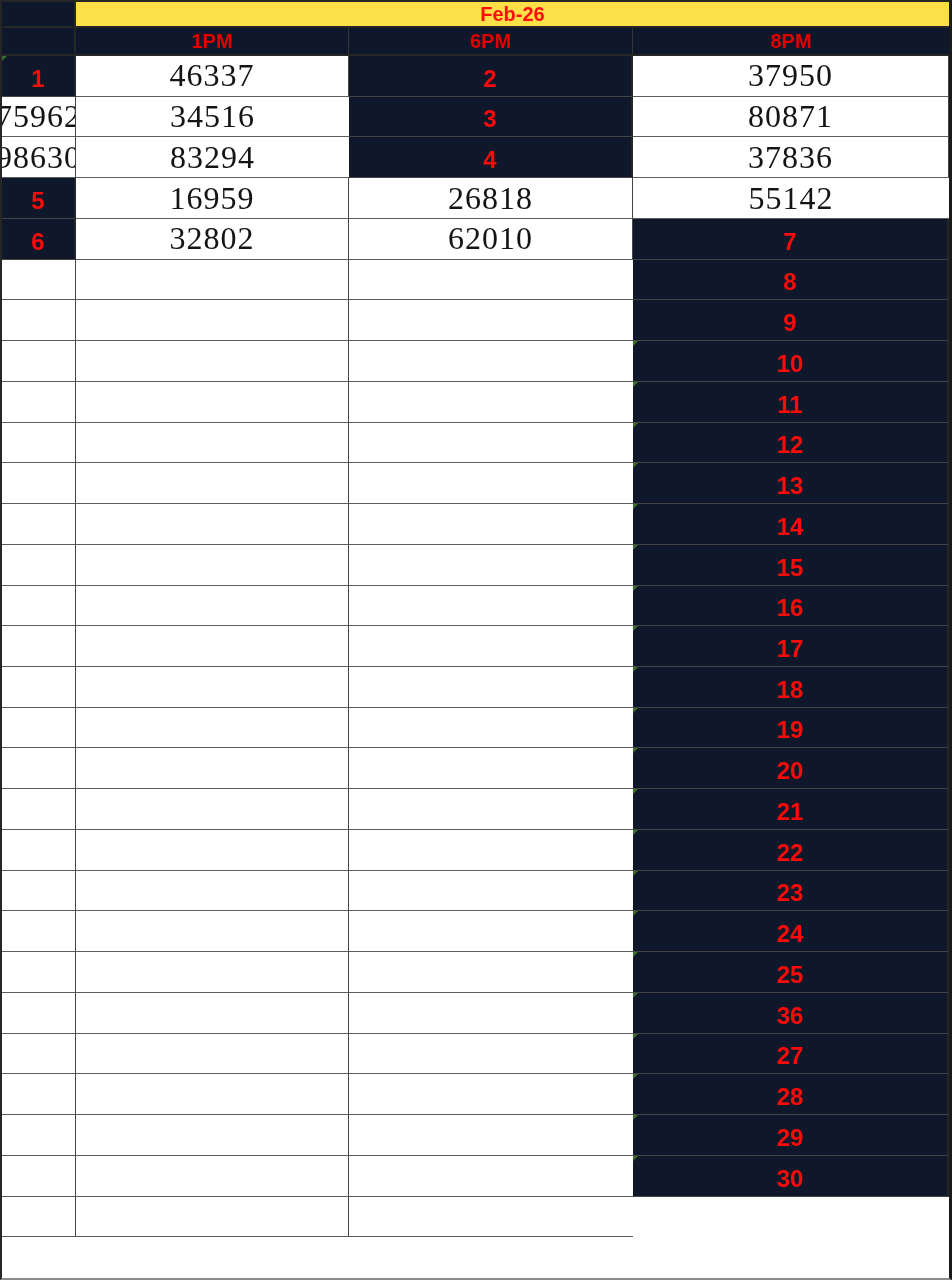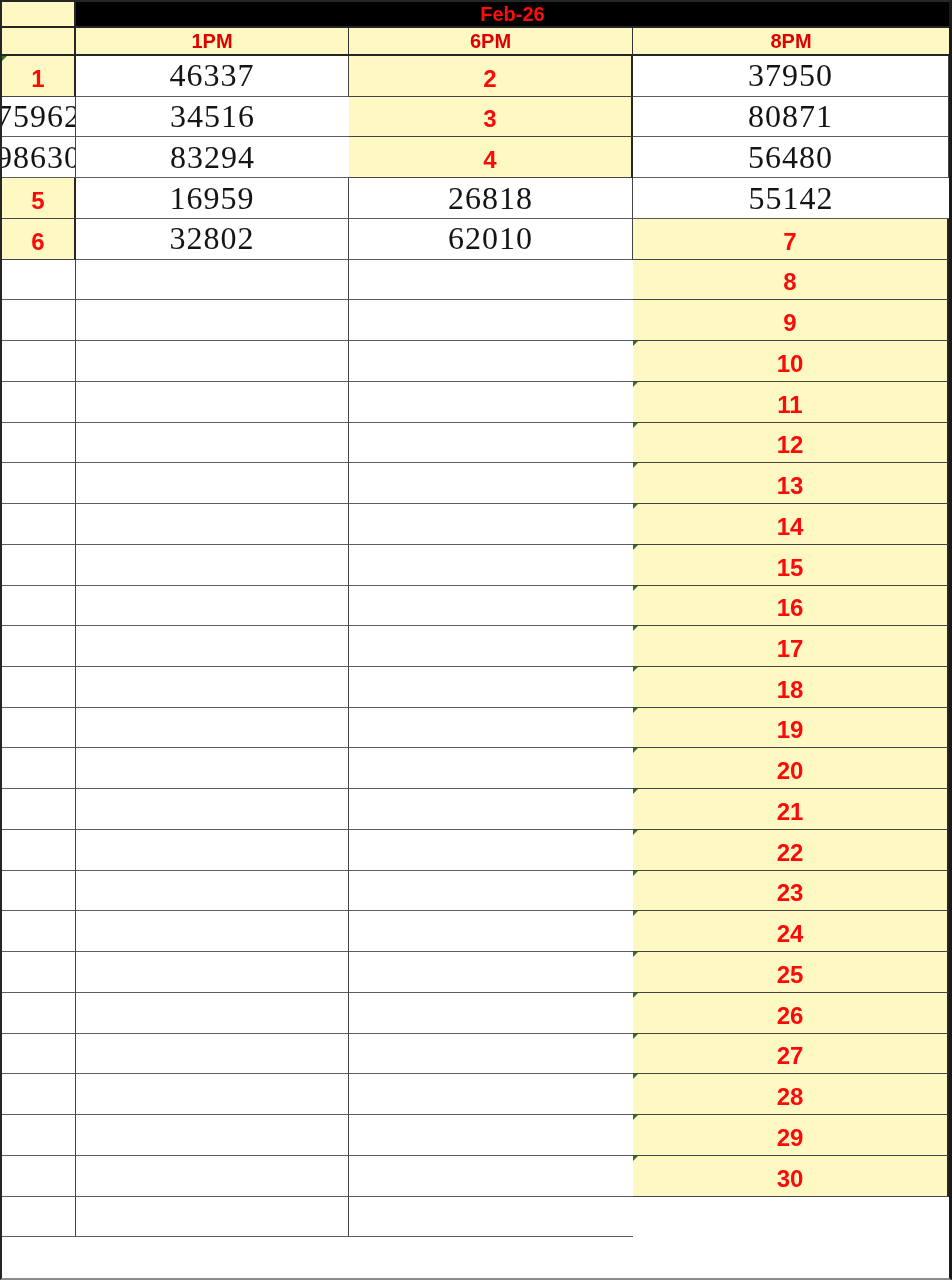--- a/index.html
+++ b/index.html
@@ -19,29 +19,29 @@
     font-family: "Liberation Sans", sans-serif;
   }
   .cell {
     box-sizing: border-box;
     display: flex;
     align-items: center;
     justify-content: center;
     overflow: hidden;
     position: relative;
   }
-  .orange { background: #fef9c3; }
+  .orange { background: #0f172a; }
   .corner {
     grid-row: 1; grid-column: 1;
     border-right: 2px solid #262626;
     border-bottom: 2px solid #262626;
   }
   .date {
     grid-row: 1; grid-column: 2 / span 3;
-    background: #000000;
+    background: #fde047;
     border-bottom: 2px solid #262626;
     color: #ff0c0c;
     font-weight: bold;
     font-size: 20px;
   }
   .rowhead-blank {
     border-right: 2px solid #262626;
     border-bottom: 2px solid #262626;
   }
   .colhead {
@@ -131,21 +131,21 @@
   </div>
   <div class="cell data last">
     <span>83294</span>
   </div>
 
   <div class="cell orange rowhead">
 
     <span>4</span>
   </div>
   <div class="cell data">
-    <span>56480</span>
+    <span>37836</span>
   </div>
 
   <div class="cell orange rowhead">
 
     <span>5</span>
   </div>
   <div class="cell data">
     <span>16959</span>
   </div>
   <div class="cell data">
@@ -427,21 +427,21 @@
   </div>
   <div class="cell data">
     <span></span>
   </div>
   <div class="cell data last">
     <span></span>
   </div>
 
   <div class="cell orange rowhead">
     <span class="flag"></span>
-    <span>26</span>
+    <span>36</span>
   </div>
   <div class="cell data">
     <span></span>
   </div>
   <div class="cell data">
     <span></span>
   </div>
   <div class="cell data last">
     <span></span>
   </div>

